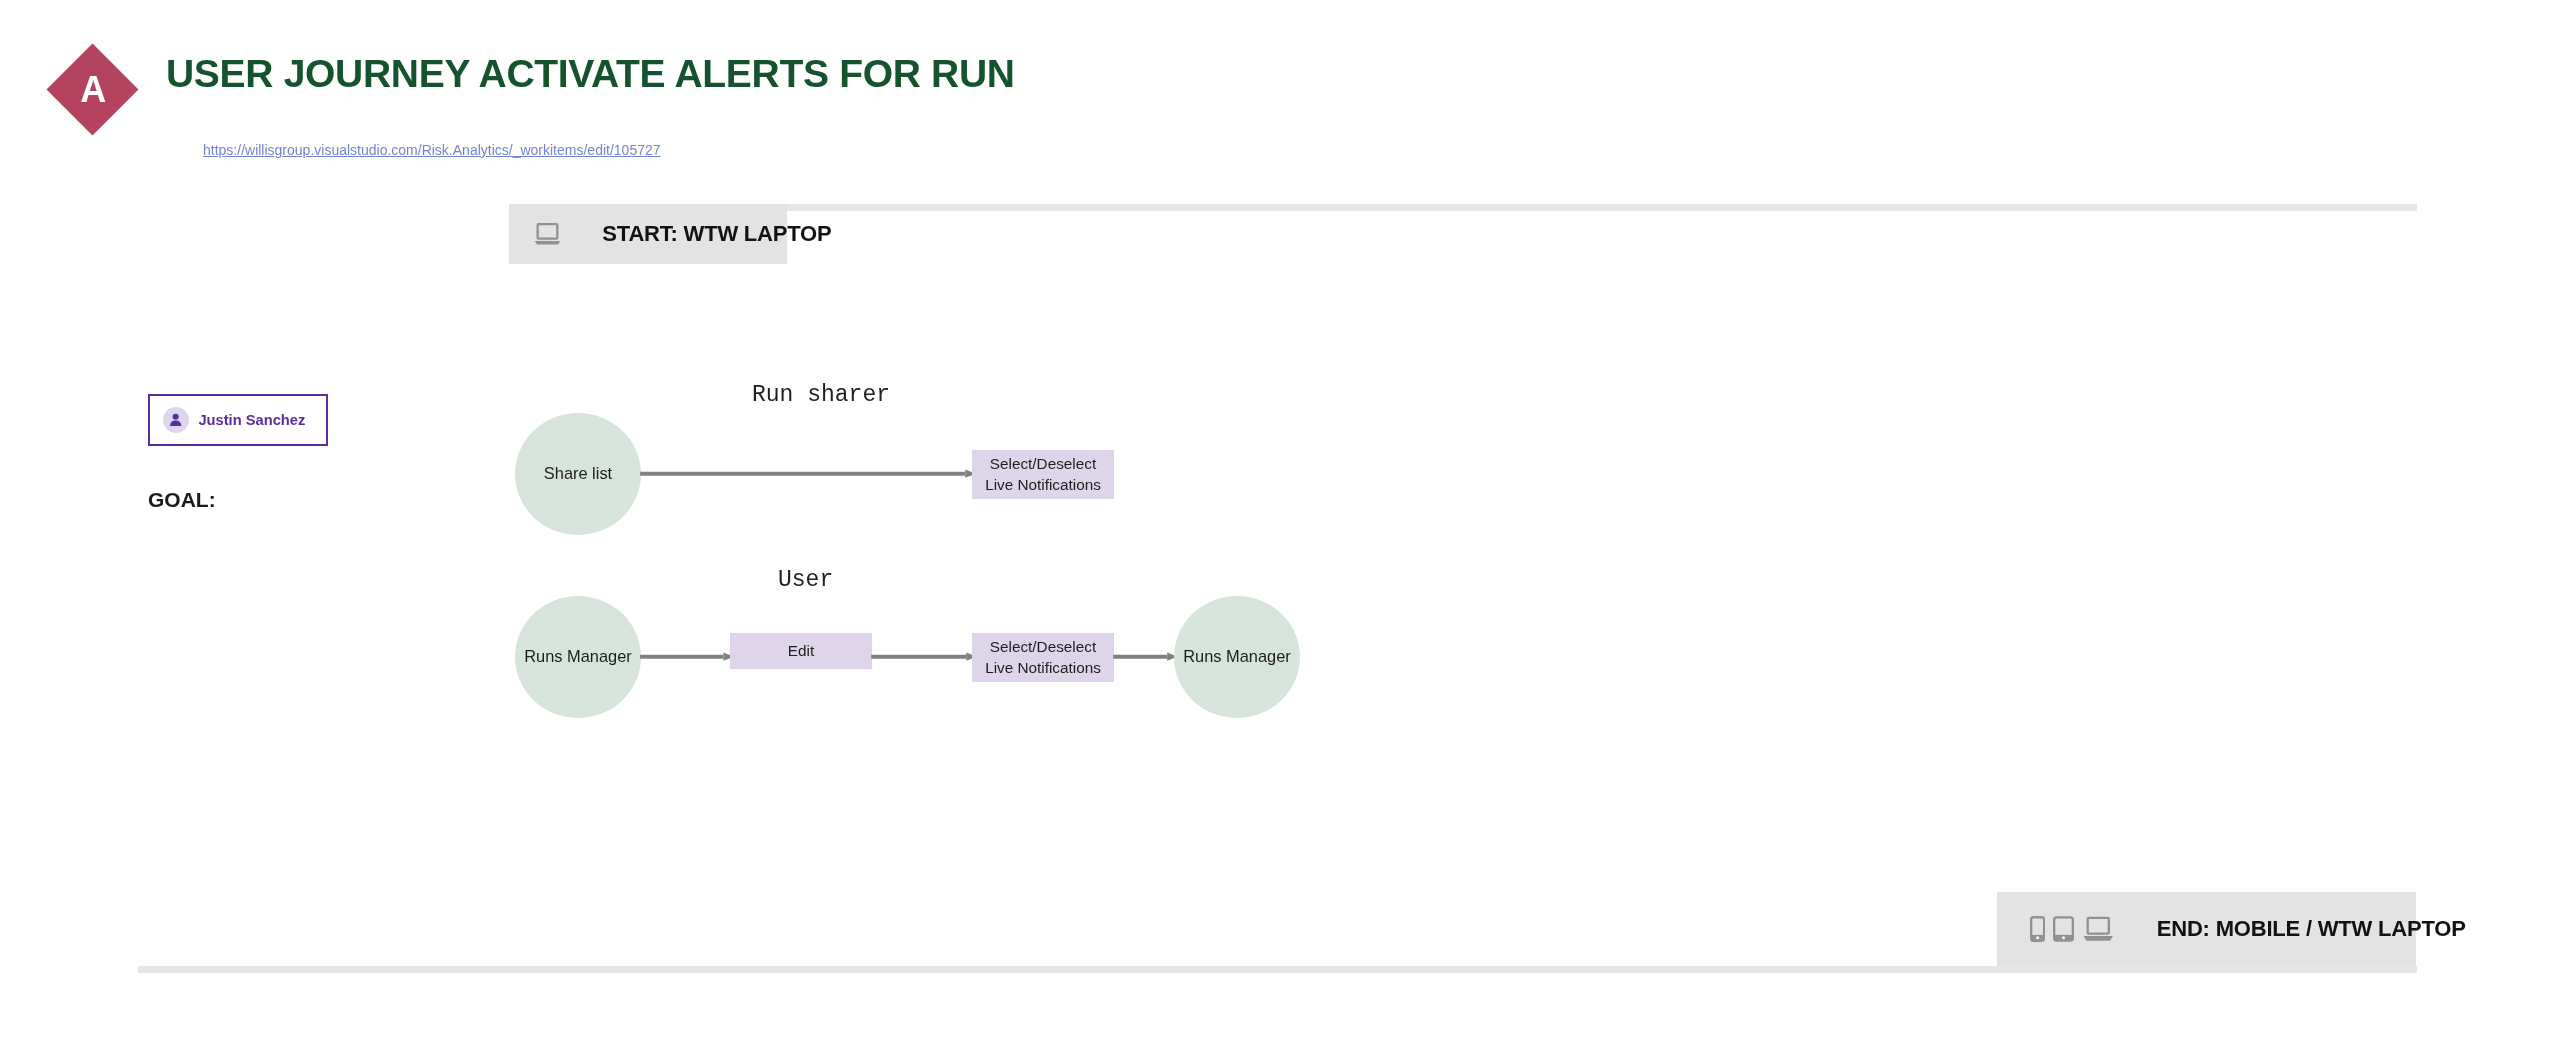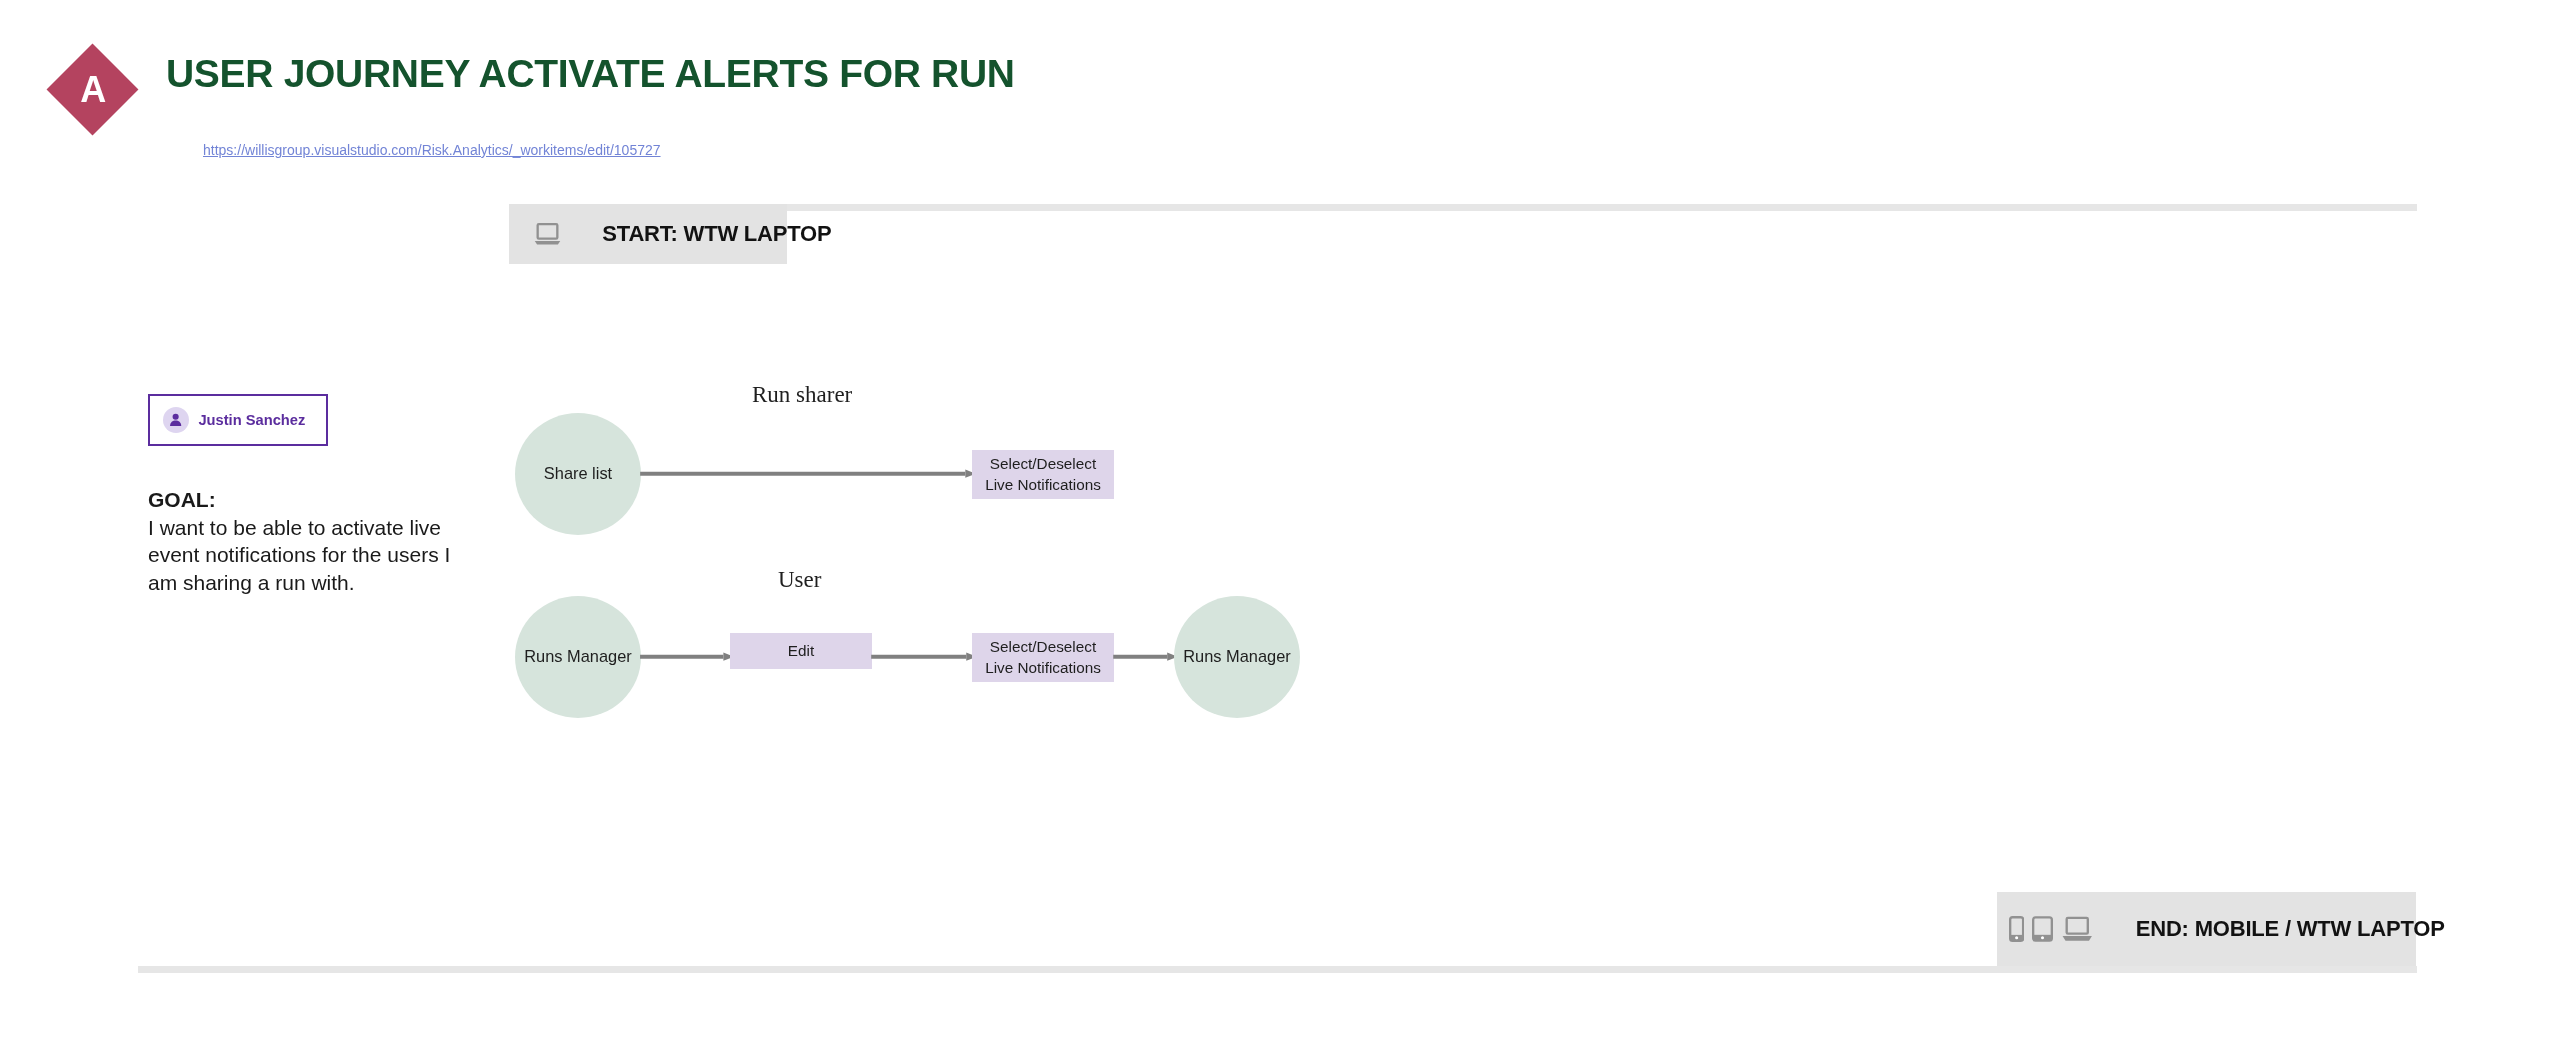--- a/index.html
+++ b/index.html
@@ -110,21 +110,21 @@
     top: 204px;
     width: 278px;
     height: 60px;
     padding-left: 25px;
   }
   #end-banner {
     left: 1997px;
     top: 892px;
     width: 419px;
     height: 74px;
-    padding-left: 12px;
+    padding-left: 33px;
   }
   .stage-banner .banner-label {
     font-family: "Liberation Sans", sans-serif;
     font-weight: bold;
     font-size: 22px;
     letter-spacing: -0.2px;
     color: #121212;
     white-space: nowrap;
   }
   #start-banner .banner-label { margin-left: 15.3px; }
@@ -179,21 +179,21 @@
   }
   #goal-label {
     font-weight: bold;
     display: block;
   }
   #goal-text { display: block; }
 
   
   .row-title {
     position: absolute;
-    font-family: Liberation Serif, serif;
+    font-family: Liberation Mono, monospace;
     font-size: 23px;
     color: #1f1f1f;
     white-space: nowrap;
   }
   #row-title-sharer { left: 752px; top: 382px; }
   #row-title-user   { left: 778px; top: 567px; }
 
   .node-ellipse {
     position: absolute;
     background: #d6e4dc;
@@ -313,21 +313,20 @@
     <svg width="15.3" height="15.3" viewBox="0 0 26 26" xmlns="http://www.w3.org/2000/svg">
       <circle cx="13" cy="8" r="5.2" fill="#5b2d9e"></circle>
       <path d="M3.5 24 C3.5 17.5 8 14.5 13 14.5 C18 14.5 22.5 17.5 22.5 24 Z" fill="#5b2d9e"></path>
     </svg>
   </span>
   <span id="persona-name">Justin Sanchez</span>
 </div>
 
 <div id="goal-block">
   <span id="goal-label">GOAL:</span>
-  <span id="goal-text">I want to be able to activate live event notifications for the users I am sharing a run with.</span>
 </div>
 
 <div class="row-title" id="row-title-sharer">Run sharer</div>
 
 <div class="node-ellipse" id="node-share-list">Share list</div>
 
 <div class="connector" id="conn-sharer-1">
   <svg width="336" height="9.4" viewBox="0 0 572 16" xmlns="http://www.w3.org/2000/svg">
     <line x1="0" y1="8" x2="554" y2="8" stroke="#808080" stroke-width="7"></line>
     <path d="M554 1 L572 8 L554 15 Z" fill="#808080"></path>

